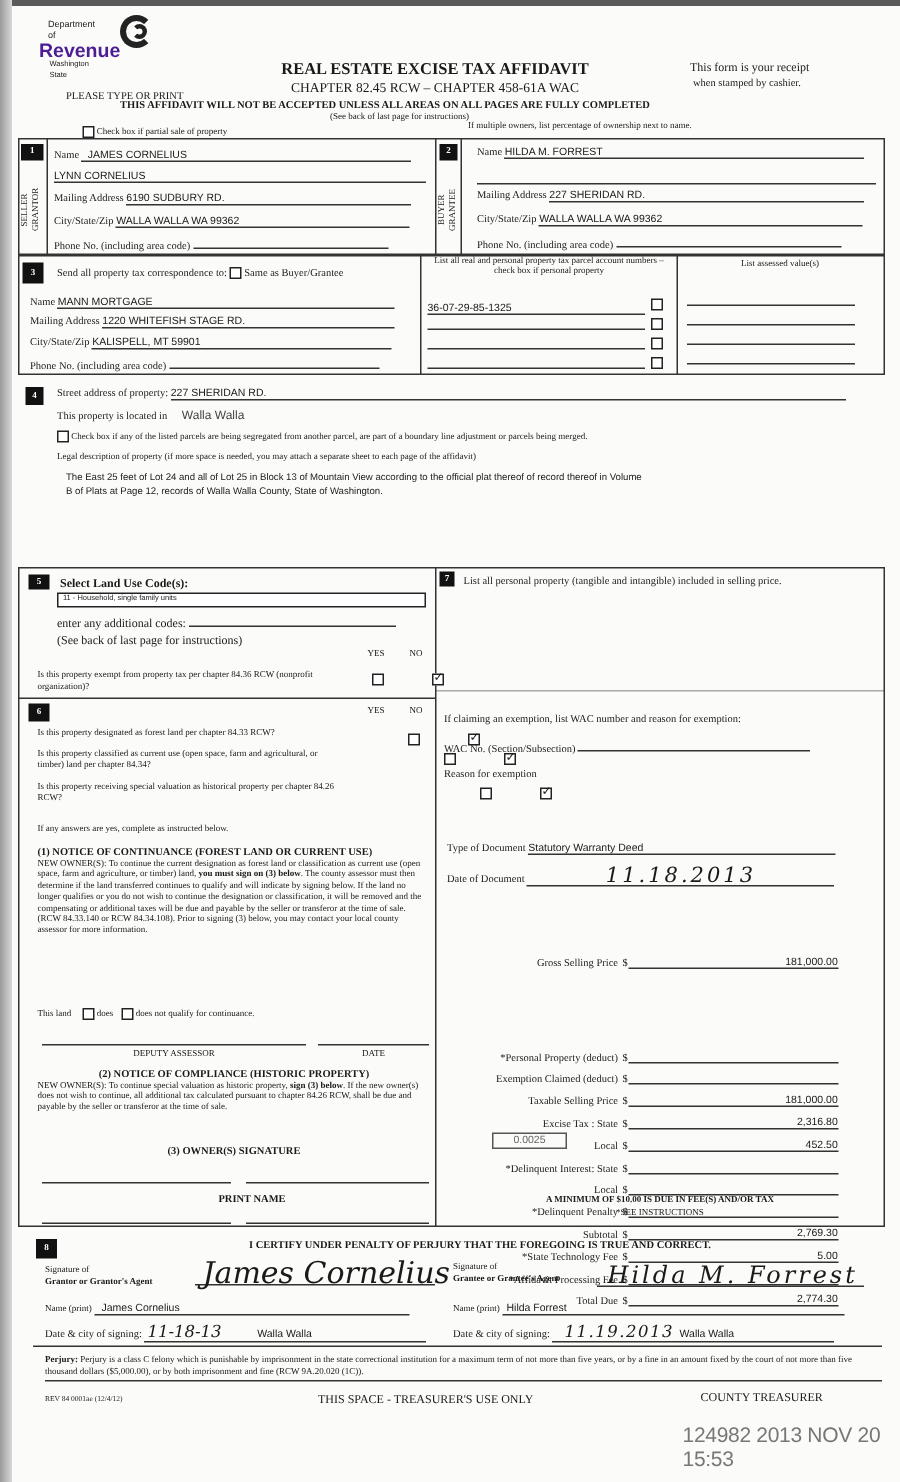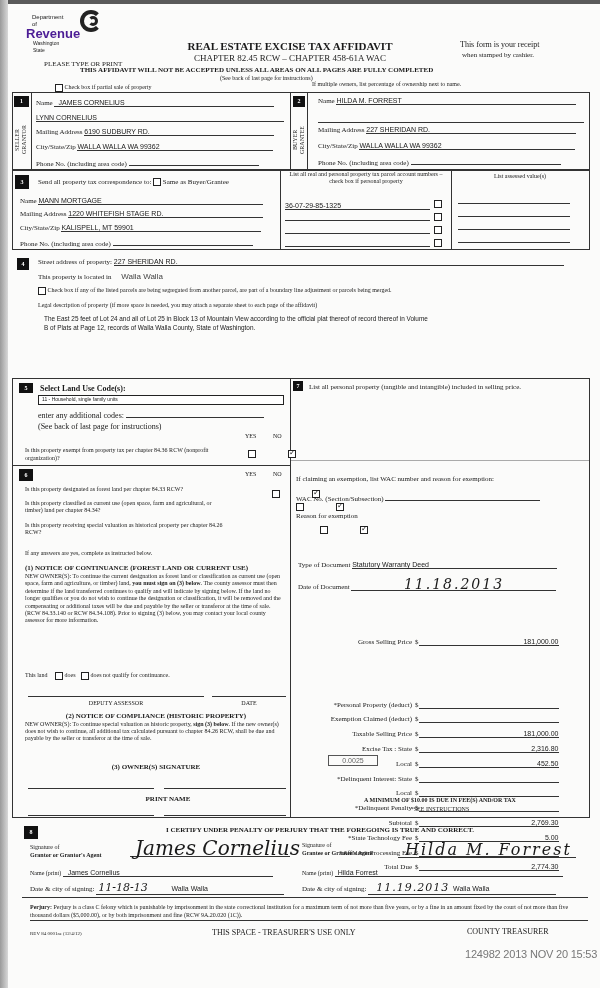--- a/index.html
+++ b/index.html
@@ -402,16 +402,16 @@
 
 <div class="abs f6" style="left:30px;top:903px;width:555px;line-height:8px;">
   <span class="bold">Perjury:</span><span> Perjury is a class C felony which is punishable by imprisonment in the state correctional institution for a maximum term of not more than five years, or by a fine in an amount fixed by the court of not more than five thousand dollars ($5,000.00), or by both imprisonment and fine (RCW 9A.20.020 (1C)).</span>
 </div>
 <div class="abs" style="left:30px;top:920px;width:558px;height:1px;background:#333;"></div>
 
 
 <div class="abs" style="left:30px;top:931px;font-size:5px;">REV 84 0001ae (12/4/12)</div>
 <div class="abs f8" style="left:212px;top:928px;">THIS SPACE - TREASURER'S USE ONLY</div>
 <div class="abs f8" style="left:467px;top:927px;">COUNTY TREASURER</div>
-<div class="abs fill" style="left:465px;top:948px;font-size:11px;color:#777;letter-spacing:-0.2px;">124982 2013 NOV 20 15:53</div>
+<div class="abs fill" style="left:455px;top:948px;font-size:14px;color:#777;letter-spacing:-0.2px;">124982 2013 NOV 20 15:53</div>
 
 
 
 
 </body></html>

